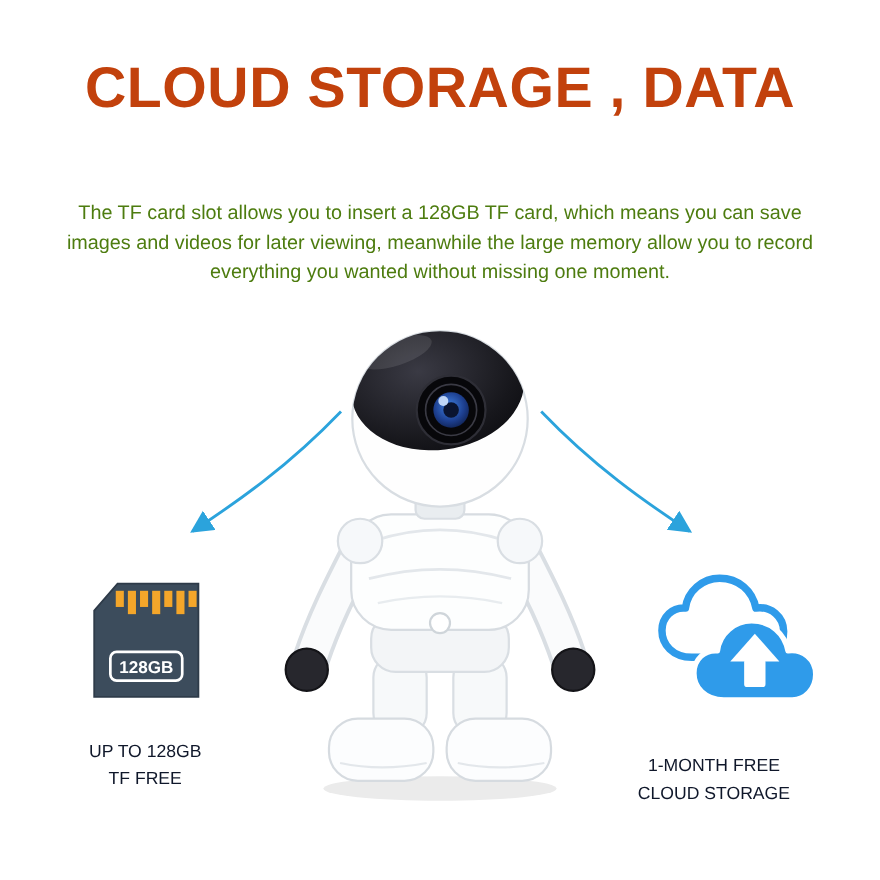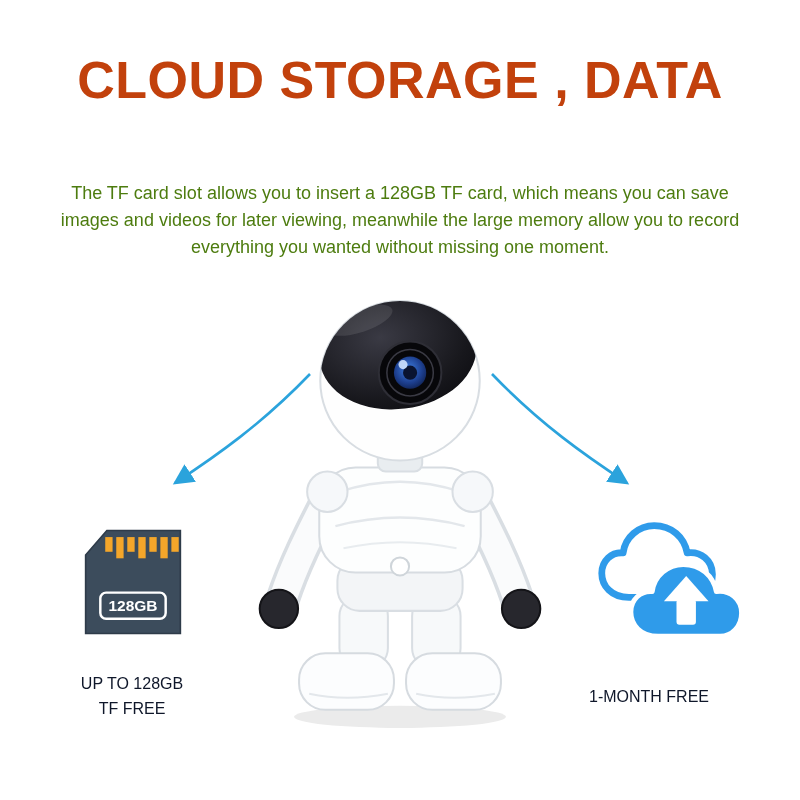--- a/index.html
+++ b/index.html
@@ -188,15 +188,16 @@
     </svg>
   </div>
 
   <div class="caption caption-left">
     <div>UP TO 128GB</div>
     <div>TF FREE</div>
   </div>
 
   <div class="caption caption-right">
     <div>1-MONTH FREE</div>
+    <div>CLOUD STORAGE</div>
   </div>
 
 </div>
 
 </body></html>

